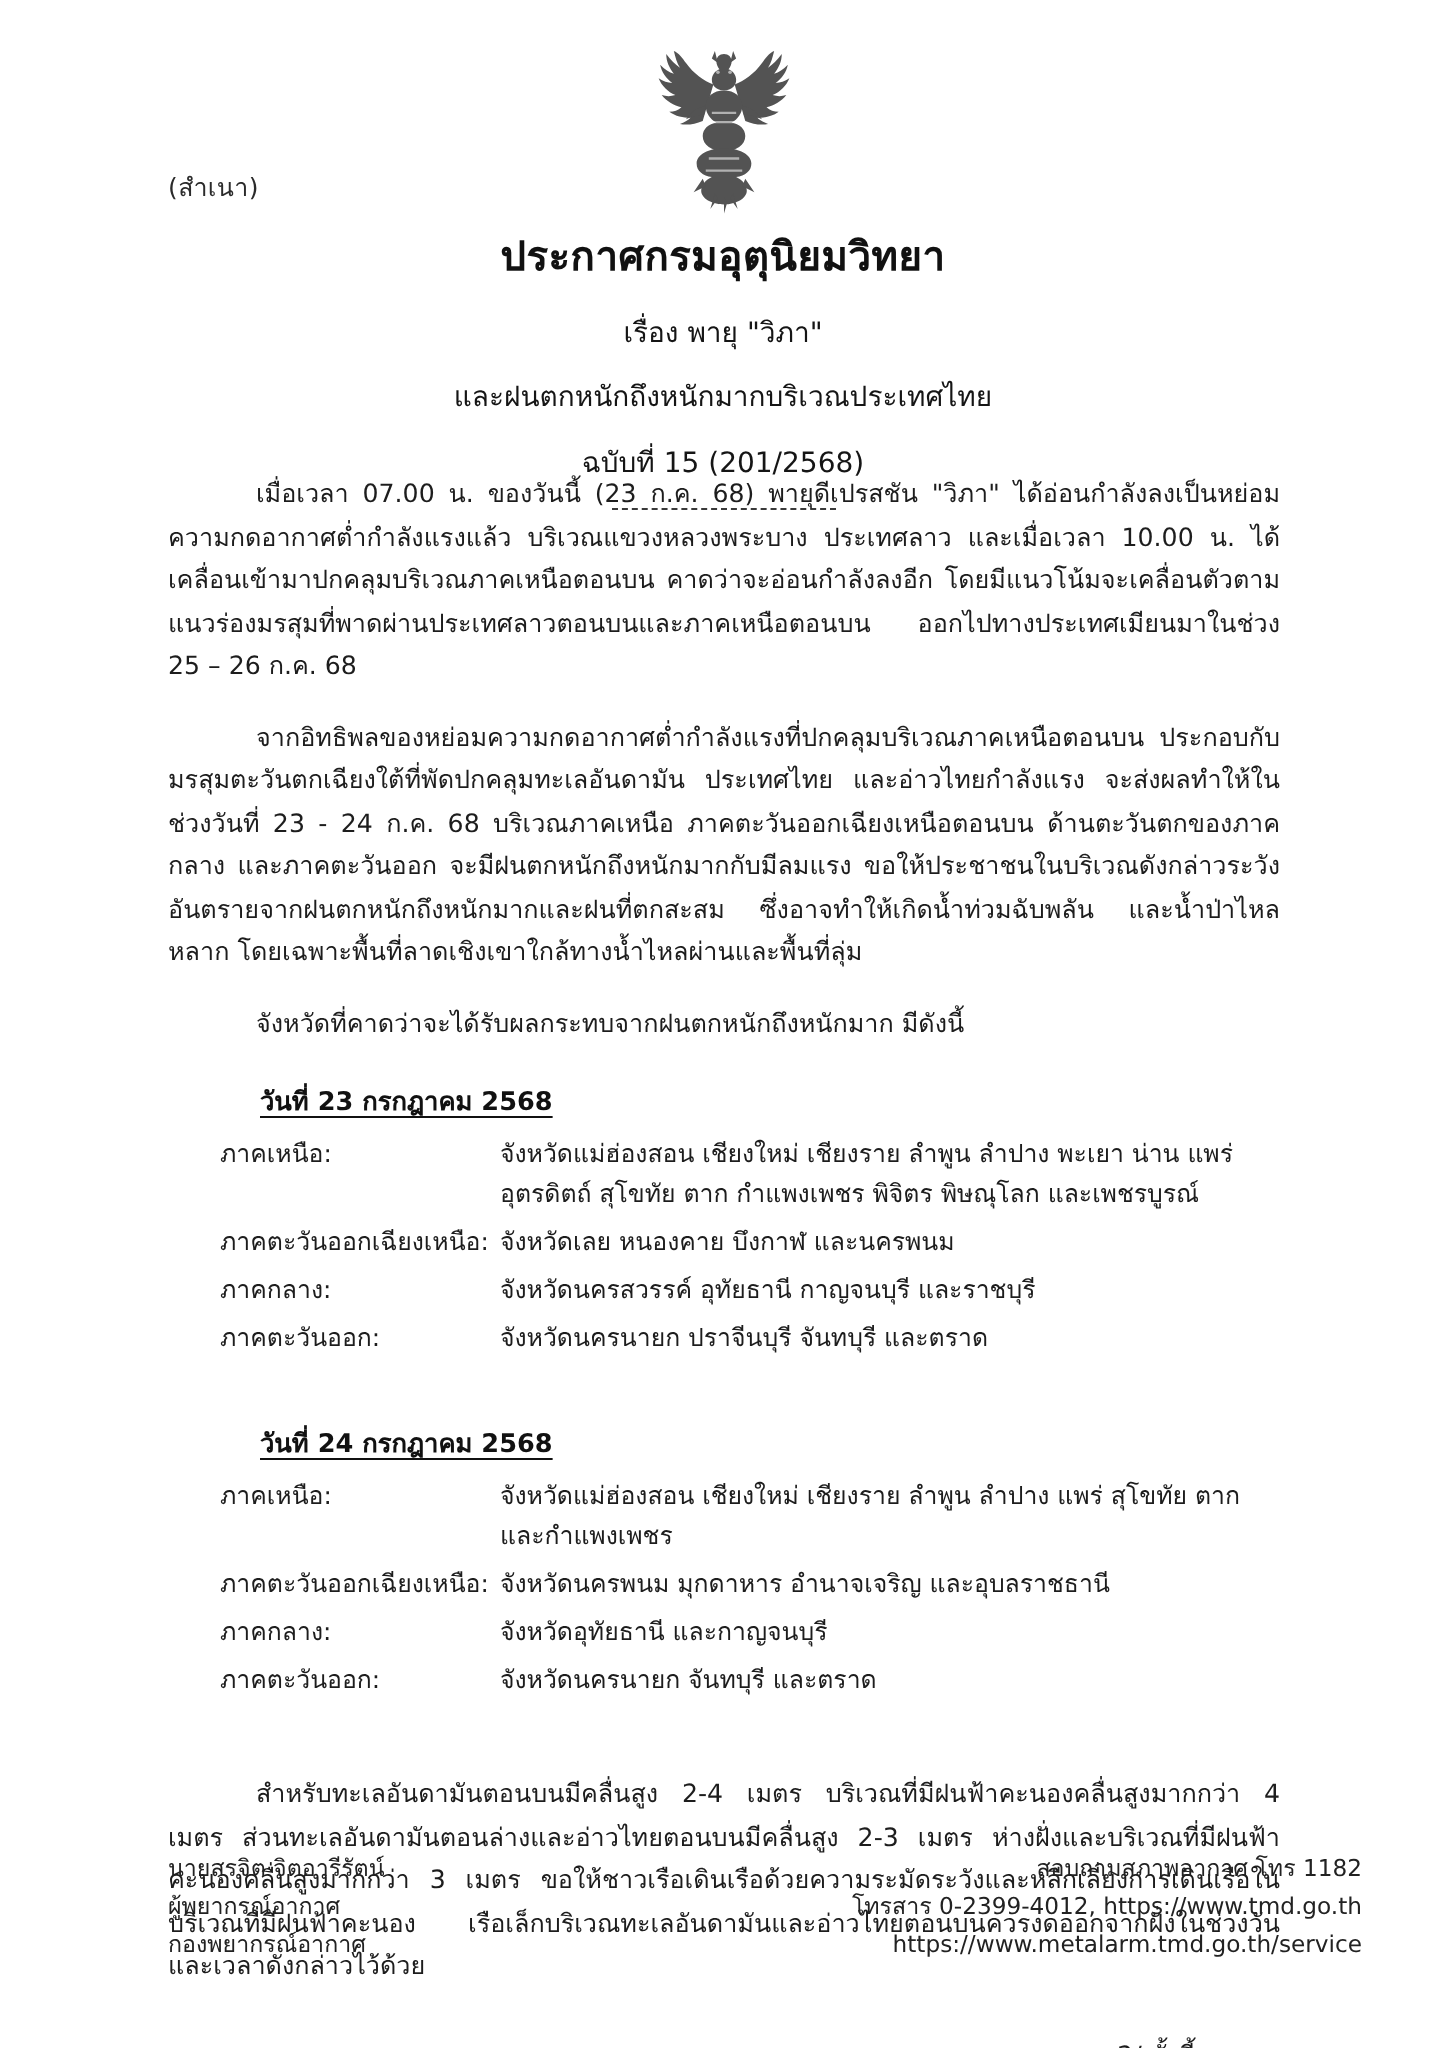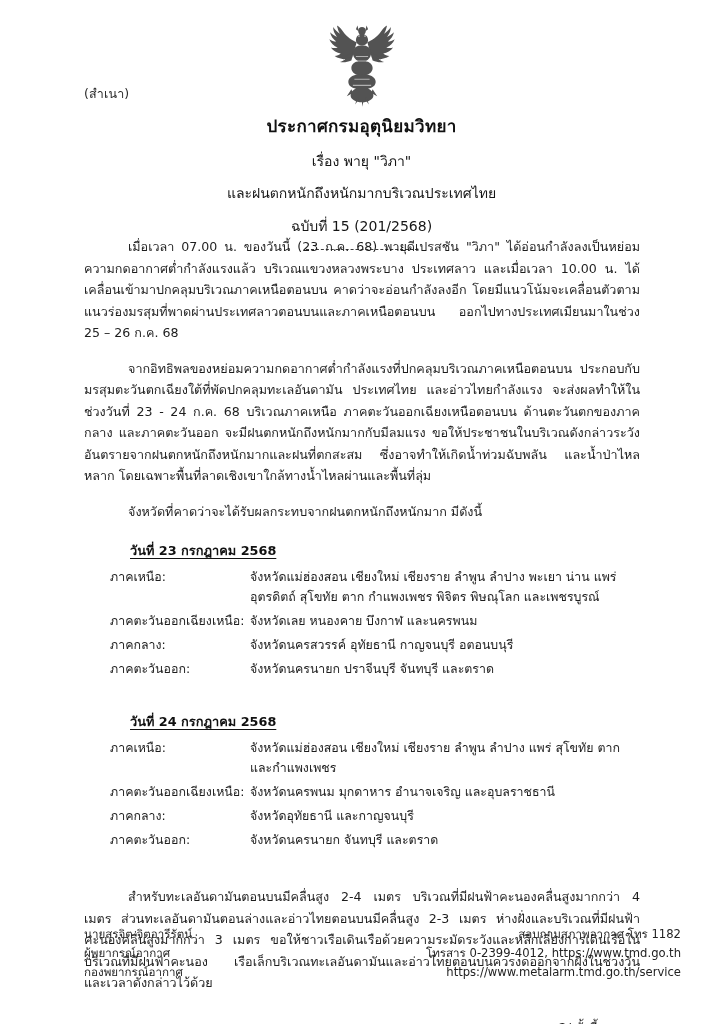--- a/index.html
+++ b/index.html
@@ -49,21 +49,21 @@
 
   
   .header {
     position: absolute;
     left: 0;
     right: 0;
     top: 112px;
     text-align: center;
   }
   .header .t1 {
-    font-size: 17px;
+    font-size: 20px;
     font-weight: bold;
     letter-spacing: .3px;
     color: #111;
   }
   .header .t2 {
     font-size: 14px;
     margin-top: 11px;
     color: #151515;
   }
   .header .t3 {
@@ -231,21 +231,21 @@
           <tr>
             <td class="region-label">ภาคเหนือ:</td>
             <td class="region-provinces">จังหวัดแม่ฮ่องสอน เชียงใหม่ เชียงราย ลำพูน ลำปาง พะเยา น่าน แพร่ อุตรดิตถ์ สุโขทัย ตาก กำแพงเพชร พิจิตร พิษณุโลก และเพชรบูรณ์</td>
           </tr>
           <tr>
             <td class="region-label">ภาคตะวันออกเฉียงเหนือ:</td>
             <td class="region-provinces">จังหวัดเลย หนองคาย บึงกาฬ และนครพนม</td>
           </tr>
           <tr>
             <td class="region-label">ภาคกลาง:</td>
-            <td class="region-provinces">จังหวัดนครสวรรค์ อุทัยธานี กาญจนบุรี อตอนบนุรี</td>
+            <td class="region-provinces">จังหวัดนครสวรรค์ อุทัยธานี กาญจนบุรี และราชบุรี</td>
           </tr>
           <tr>
             <td class="region-label">ภาคตะวันออก:</td>
             <td class="region-provinces">จังหวัดนครนายก ปราจีนบุรี จันทบุรี และตราด</td>
           </tr>
         </tbody>
       </table>
     </div>
 
     <div class="spacer-sm"></div>

